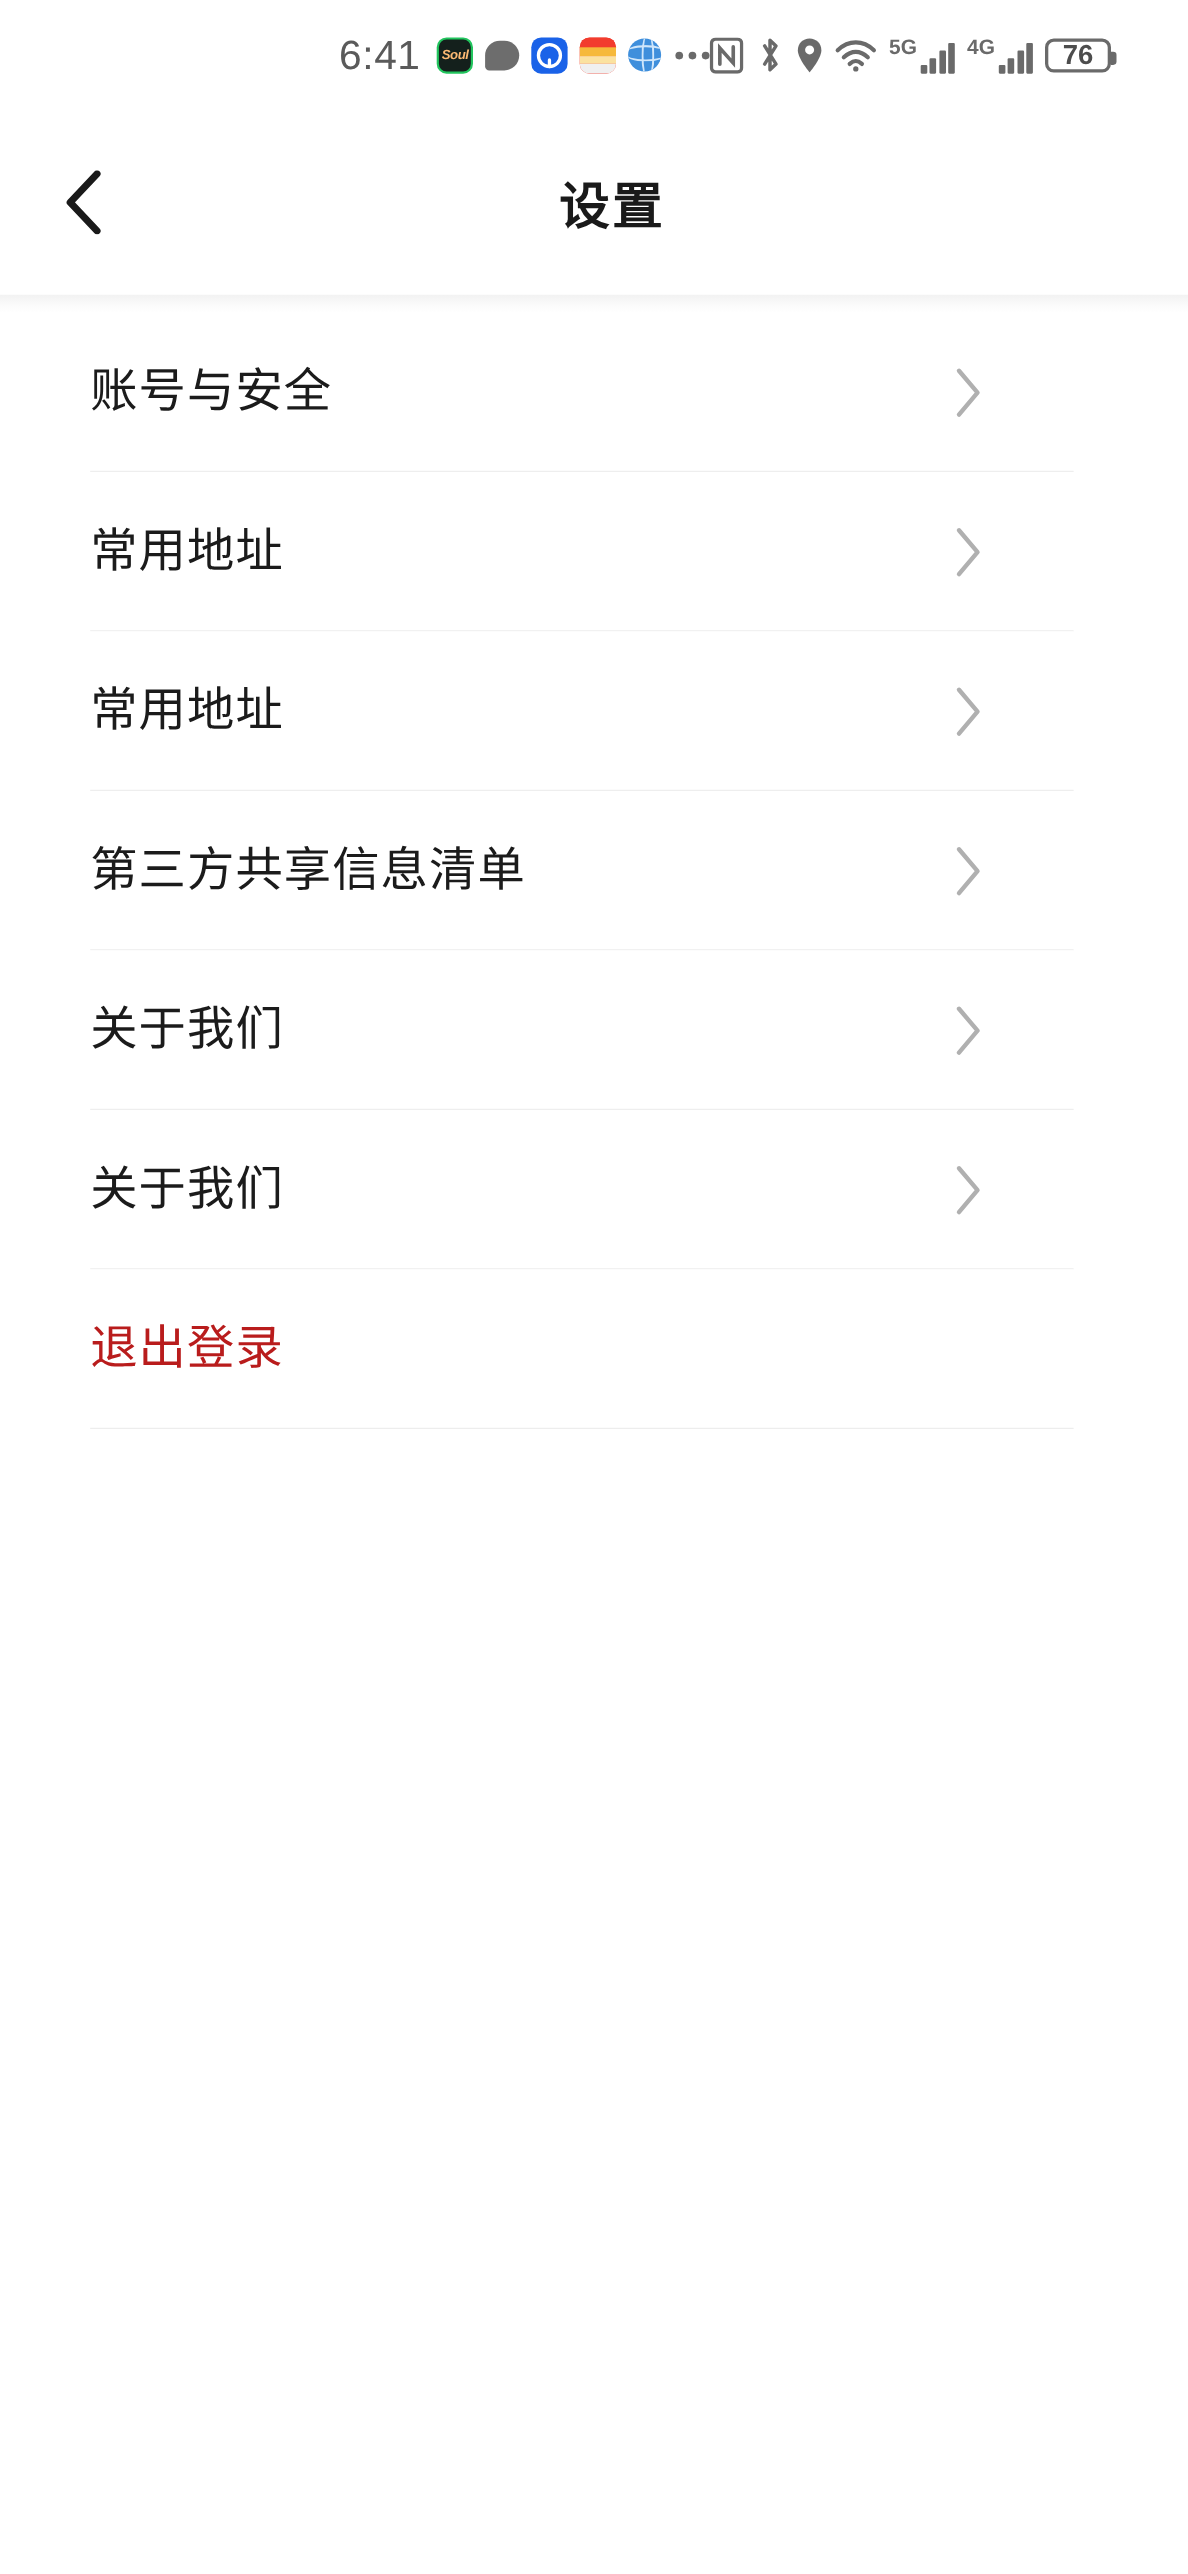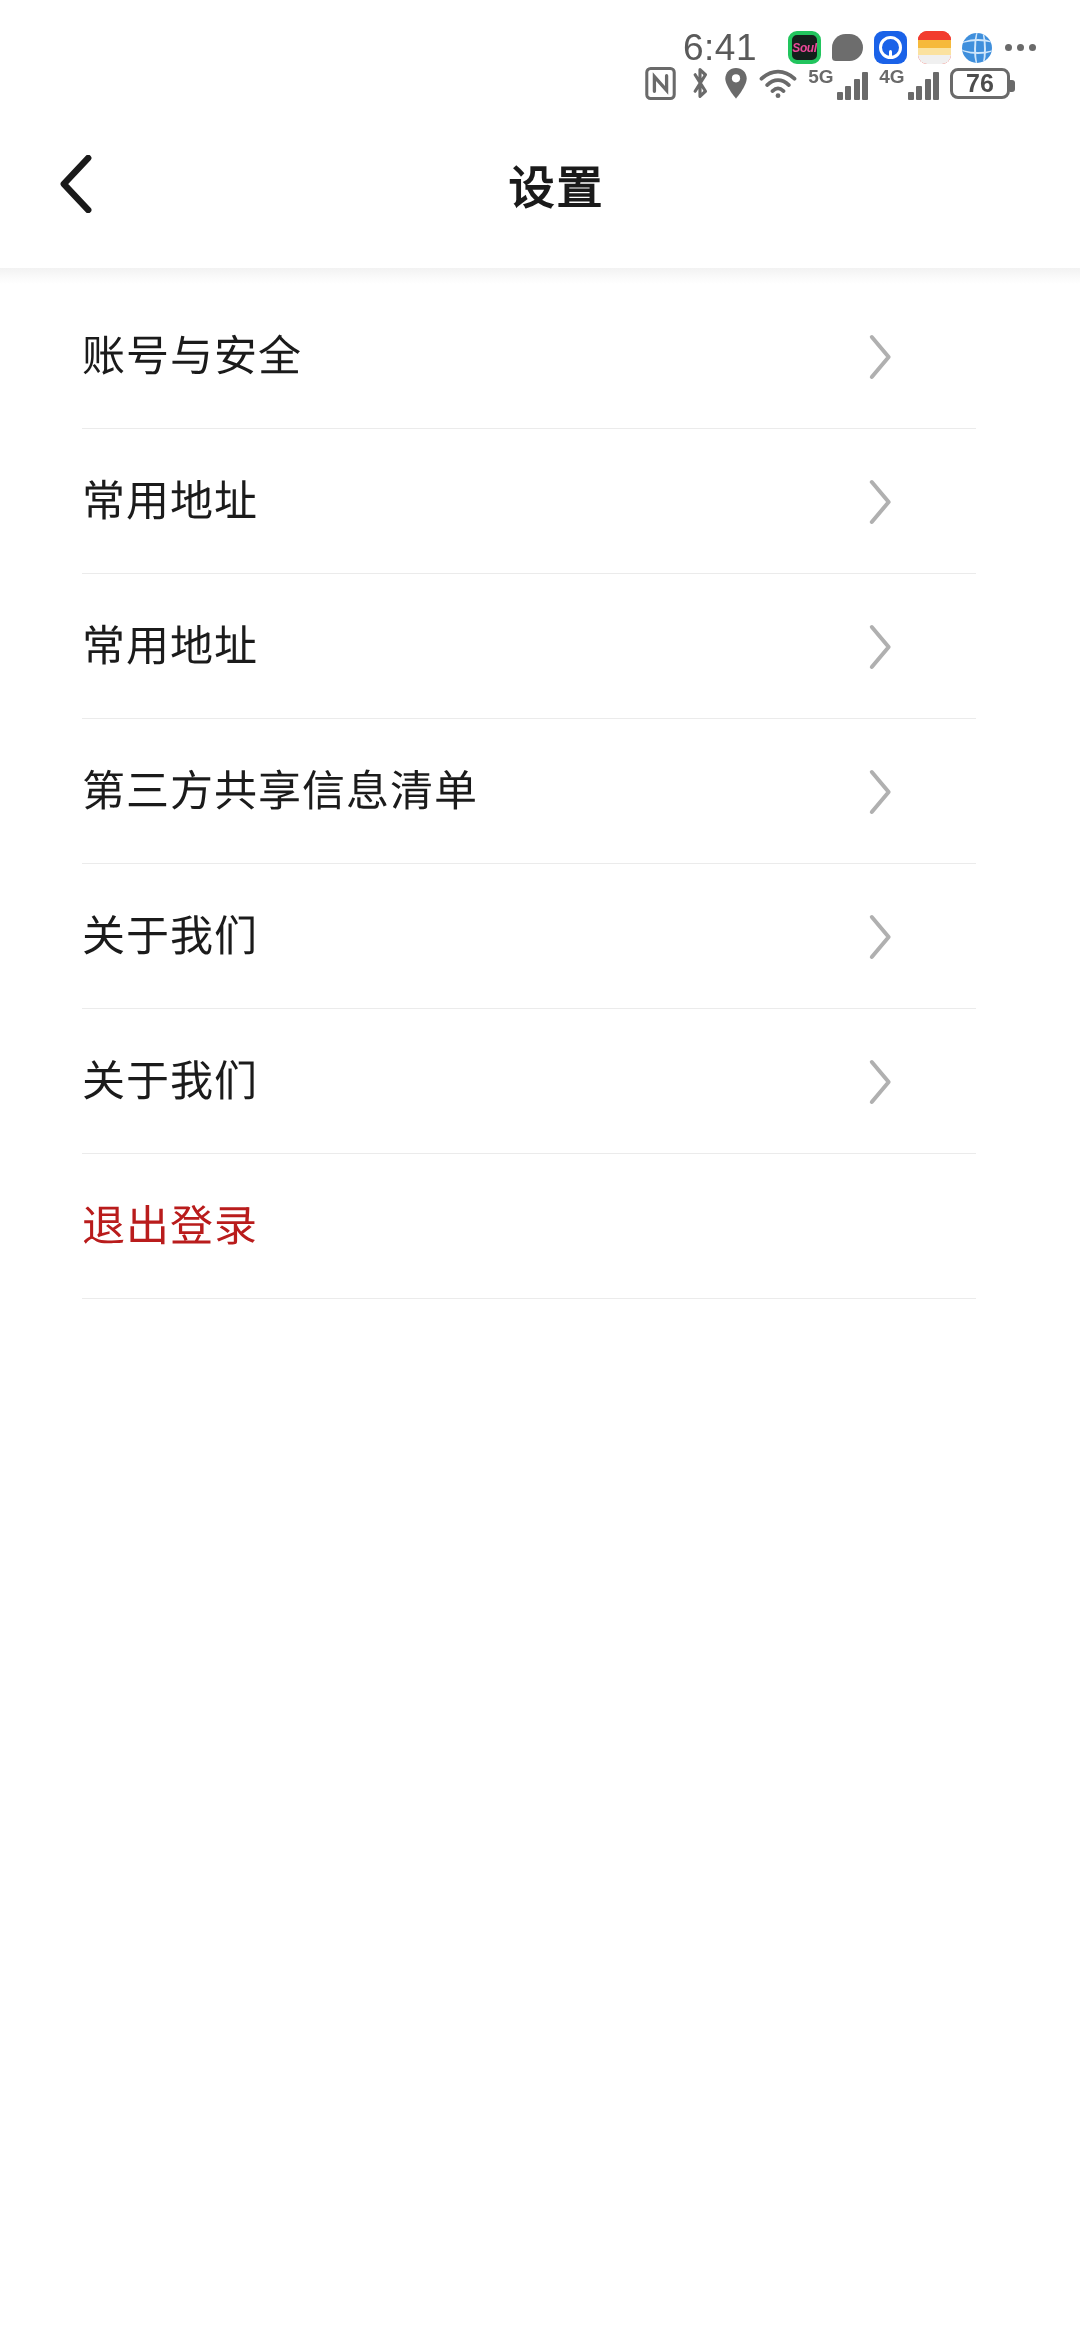--- a/index.html
+++ b/index.html
@@ -8,45 +8,44 @@
     width:1080px; height:2340px;
     background:#ffffff;
     font-family:"Liberation Sans","DejaVu Sans",sans-serif;
     overflow:hidden;
   }
   .phone { position:relative; width:1080px; height:2340px; background:#fff; }
 
   
   .statusbar{
     position:absolute; top:0; left:0; width:1036px; height:100px;
-    display:flex; align-items:flex-end; background:#fff;flex-direction:column;
+    display:flex; align-items:center; background:#fff;
   }
   .sb-left{ flex:1 1 auto; }
   .sb-center{
     display:flex; align-items:center; gap:11px;
     padding-left:0;
   }
   .sb-time{
     font-size:37px; color:#5a5a5a; letter-spacing:.5px;
     font-family:"Liberation Sans",sans-serif; line-height:1;
     margin-right:4px;
   }
   .sb-right{
     display:flex; align-items:center; gap:11px;
     margin-left:auto; padding-right:26px;
   }
 
   
   .nicon{ width:33px; height:33px; border-radius:9px; display:block; position:relative; flex:0 0 auto;}
   .ic-soul{
-    background:#14201c; border:4px solid #22c55e;
+    background:#14201c; border:2px solid #22c55e;
     display:flex; align-items:center; justify-content:center;
-    font-size:12px; color:#ec4899; font-style:italic; font-weight:bold;
+    font-size:12px; color:#fdba74; font-style:italic; font-weight:bold;
     letter-spacing:-.4px;
-    margin-left:16px;
   }
   .ic-bubble{
     width:31px;height:27px;background:#6d6d6d;border-radius:14px 14px 14px 4px;
   }
   .ic-blue{
     background:#1a62e8; display:flex;align-items:center;justify-content:center;
   }
   .ic-blue::before{
     content:""; width:17px;height:17px;border:3px solid #fff;border-radius:50%;
   }

